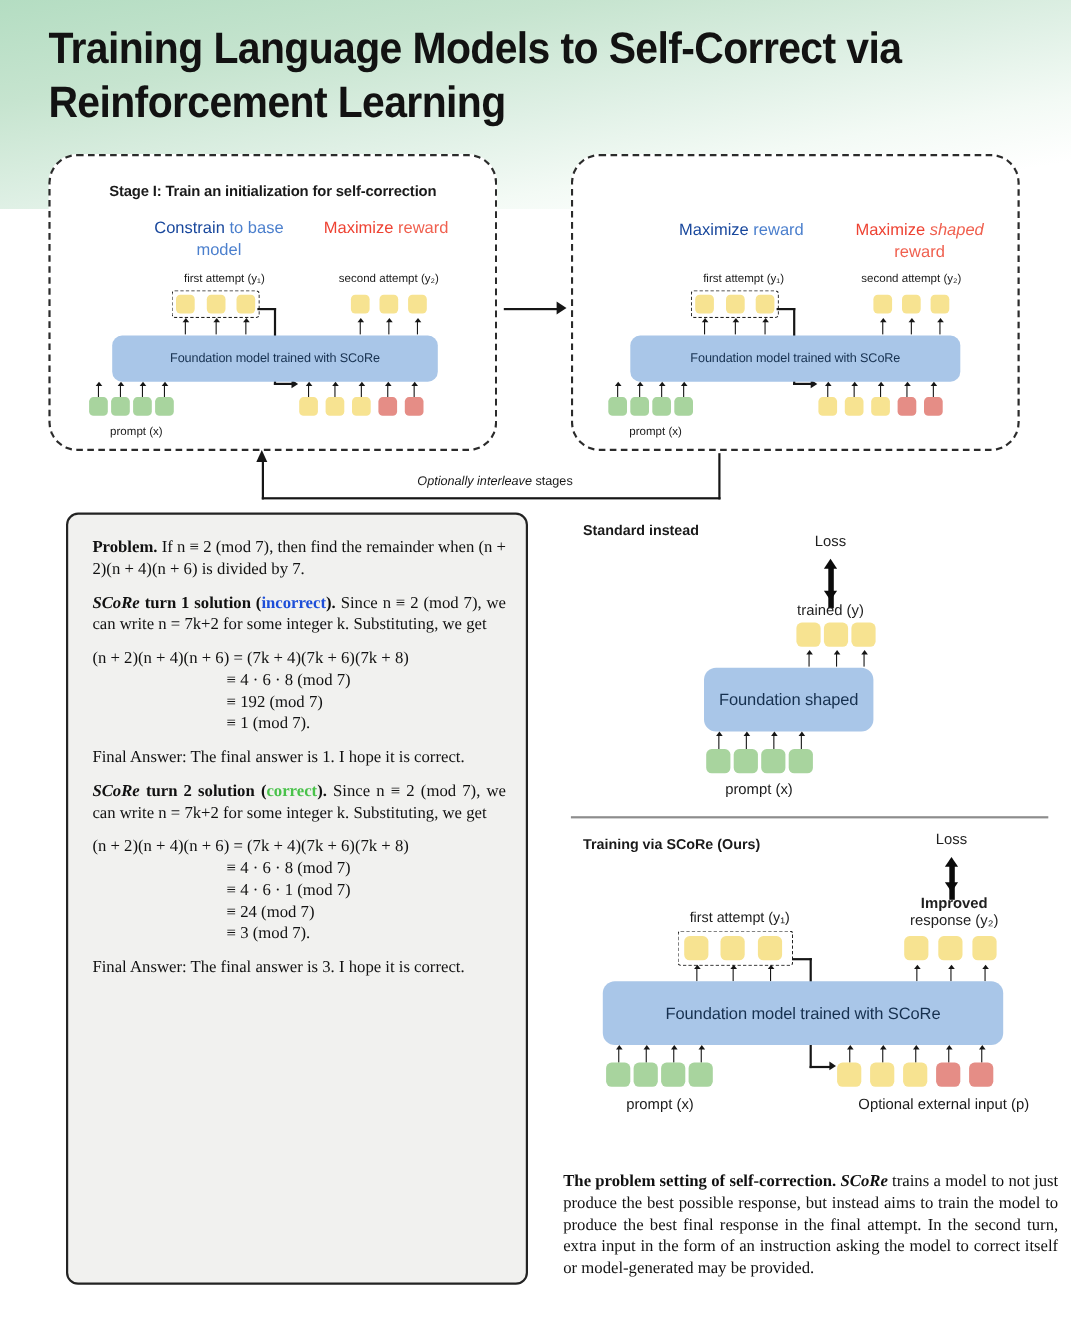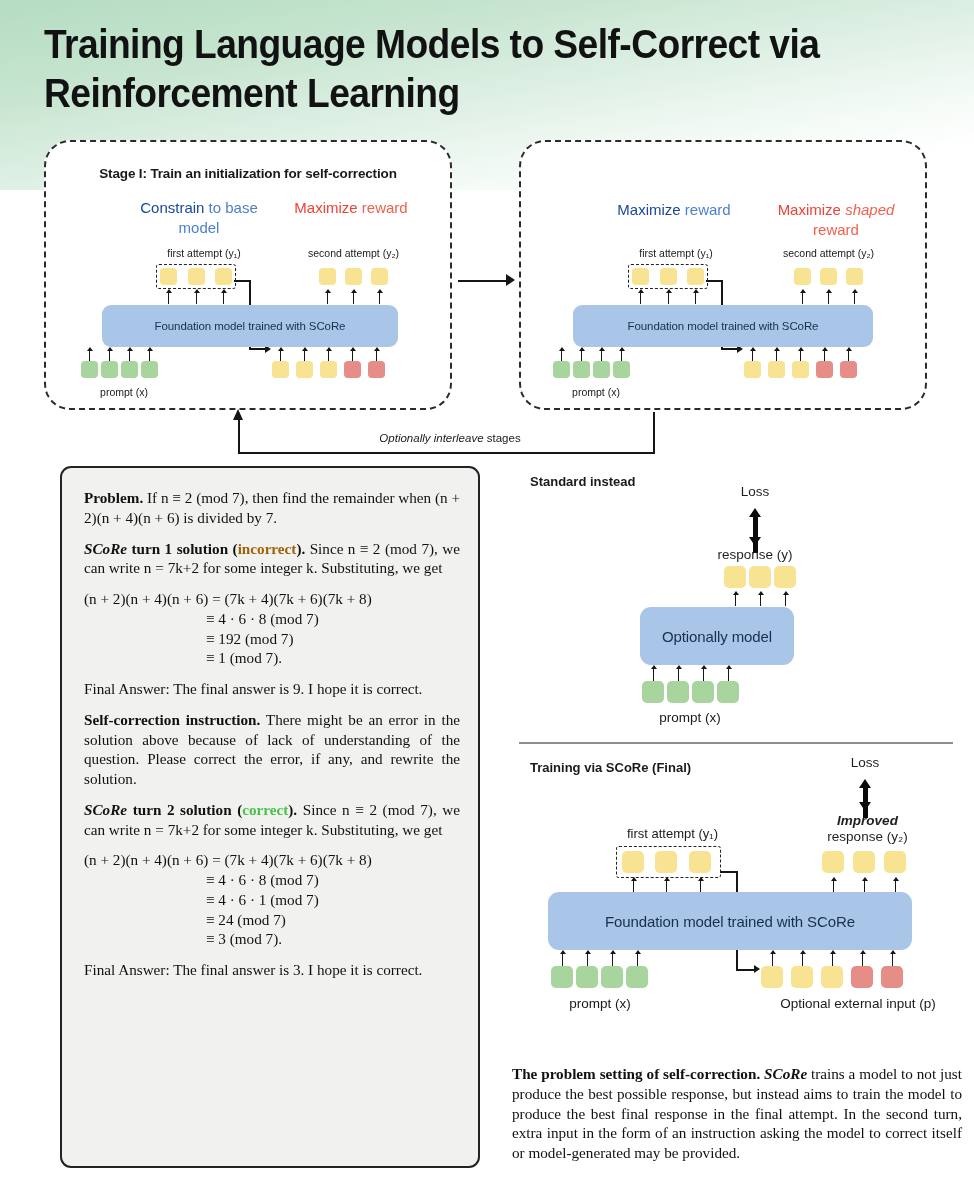--- a/index.html
+++ b/index.html
@@ -142,21 +142,21 @@
     padding: 20px 18px 14px 22px;
     font-family: "Liberation Serif", serif;
     font-size: 15.2px;
     line-height: 1.30;
     color: #111;
     overflow: hidden;
   }
   #problem-box p { margin-bottom: 11px; text-align: justify; }
   #problem-box b { font-weight: 700; }
   #problem-box i { font-style: italic; }
-  .inc { color: #a16207; font-weight: 700; }
+  .inc { color: #1d4ed8; font-weight: 700; }
   .cor { color: #49c24a; font-weight: 700; }
   .eqblock { margin: 5px 0 11px 0; }
   .eqline  { white-space: nowrap; }
   .eqline.ind { padding-left: 122px; }
 
   
   .diagram-title {
     position: absolute; font-size: 13px; font-weight: 700; color: #1a1a1a;
   }
   #sep-line {
@@ -177,21 +177,21 @@
   }
   .dblarrow .hbot {
     position: absolute; left: 0; bottom: 0; width: 0; height: 0;
     border-left: 6.5px solid transparent; border-right: 6.5px solid transparent;
     border-top: 9px solid #0b0b0b;
   }
   .resp-label {
     position: absolute; font-size: 13.5px; color: #1f1f1f; text-align: center; white-space: nowrap;
     line-height: 1.22;
   }
-  .resp-label b { font-weight: 700; font-style: italic; }
+  .resp-label b { font-weight: 700; }
 
   
   #bottom-text {
     position: absolute; left: 512px; top: 1064px; width: 450px;
     font-family: "Liberation Serif", serif;
     font-size: 15.2px; line-height: 1.30; color: #111;
     text-align: justify;
   }
   #bottom-text b { font-weight: 700; }
   #bottom-text i { font-style: italic; }
@@ -338,25 +338,22 @@
     <b><i>SCoRe</i><span> turn 1 solution (</span><span class="inc">incorrect</span><span>).</span></b><span> Since n ≡ 2 (mod 7), we can write n = 7k+2 for some integer k. Substituting, we get</span>
   </p>
 
   <div class="eqblock">
     <div class="eqline">(n + 2)(n + 4)(n + 6) = (7k + 4)(7k + 6)(7k + 8)</div>
     <div class="eqline ind">≡ 4 · 6 · 8   (mod 7)</div>
     <div class="eqline ind">≡ 192   (mod 7)</div>
     <div class="eqline ind">≡ 1   (mod 7).</div>
   </div>
 
-  <p>Final Answer: The final answer is 9. I hope it is correct.</p>
-
-  <p>
-    <b>Self-correction instruction.</b><span> There might be an error in the solution above because of lack of understanding of the question. Please correct the error, if any, and rewrite the solution.</span>
-  </p>
+  <p>Final Answer: The final answer is 1. I hope it is correct.</p>
+
 
   <p>
     <b><i>SCoRe</i><span> turn 2 solution (</span><span class="cor">correct</span><span>).</span></b><span> Since n ≡ 2 (mod 7), we can write n = 7k+2 for some integer k. Substituting, we get</span>
   </p>
 
   <div class="eqblock">
     <div class="eqline">(n + 2)(n + 4)(n + 6) = (7k + 4)(7k + 6)(7k + 8)</div>
     <div class="eqline ind">≡ 4 · 6 · 8   (mod 7)</div>
     <div class="eqline ind">≡ 4 · 6 · 1   (mod 7)</div>
     <div class="eqline ind">≡ 24   (mod 7)</div>
@@ -367,44 +364,44 @@
 </div>
 
 <div class="diagram-title" style="left:530px; top:474px;">Standard instead</div>
 
 <div class="loss-label" style="left:700px; top:484px; width:110px;">Loss</div>
 <div class="dblarrow" style="left:749px; top:508px; height:38px;">
   <div class="shaft"></div>
     <div class="htop"></div>
     <div class="hbot"></div>
 </div>
-<div class="resp-label" style="left:690px; top:547px; width:130px;">response (y)</div>
+<div class="resp-label" style="left:690px; top:547px; width:130px;">trained (y)</div>
 
 <div class="tok yel big" style="left:724px; top:566px;"></div>
 <div class="tok yel big" style="left:749px; top:566px;"></div>
 <div class="tok yel big" style="left:774px; top:566px;"></div>
 <div class="uparrow" style="left:735px; top:594px; height:12px;"></div>
 <div class="uparrow" style="left:760px; top:594px; height:12px;"></div>
 <div class="uparrow" style="left:785px; top:594px; height:12px;"></div>
 
-<div class="fmbox lg" style="left:640px; top:607px; width:154px; height:58px;">Optionally model</div>
+<div class="fmbox lg" style="left:640px; top:607px; width:154px; height:58px;">Foundation shaped</div>
 
 <div class="uparrow" style="left:653px; top:668px; height:13px;"></div>
 <div class="uparrow" style="left:678px; top:668px; height:13px;"></div>
 <div class="uparrow" style="left:703px; top:668px; height:13px;"></div>
 <div class="uparrow" style="left:728px; top:668px; height:13px;"></div>
 <div class="tok grn big" style="left:642px; top:681px;"></div>
 <div class="tok grn big" style="left:667px; top:681px;"></div>
 <div class="tok grn big" style="left:692px; top:681px;"></div>
 <div class="tok grn big" style="left:717px; top:681px;"></div>
 <div class="smalllab" style="left:630px; top:710px; width:120px; font-size:13.5px;">prompt (x)</div>
 
 <div id="sep-line"></div>
 
-<div class="diagram-title" style="left:530px; top:760px;">Training via SCoRe (Final)</div>
+<div class="diagram-title" style="left:530px; top:760px;">Training via SCoRe (Ours)</div>
 
 <div class="loss-label" style="left:810px; top:755px; width:110px;">Loss</div>
 <div class="dblarrow" style="left:859px; top:779px; height:32px;">
   <div class="shaft"></div>
     <div class="htop"></div>
     <div class="hbot"></div>
 </div>
 <div class="resp-label" style="left:795px; top:813px; width:145px;">
   <b>Improved</b><br><span>response (y₂)</span>
 </div>

